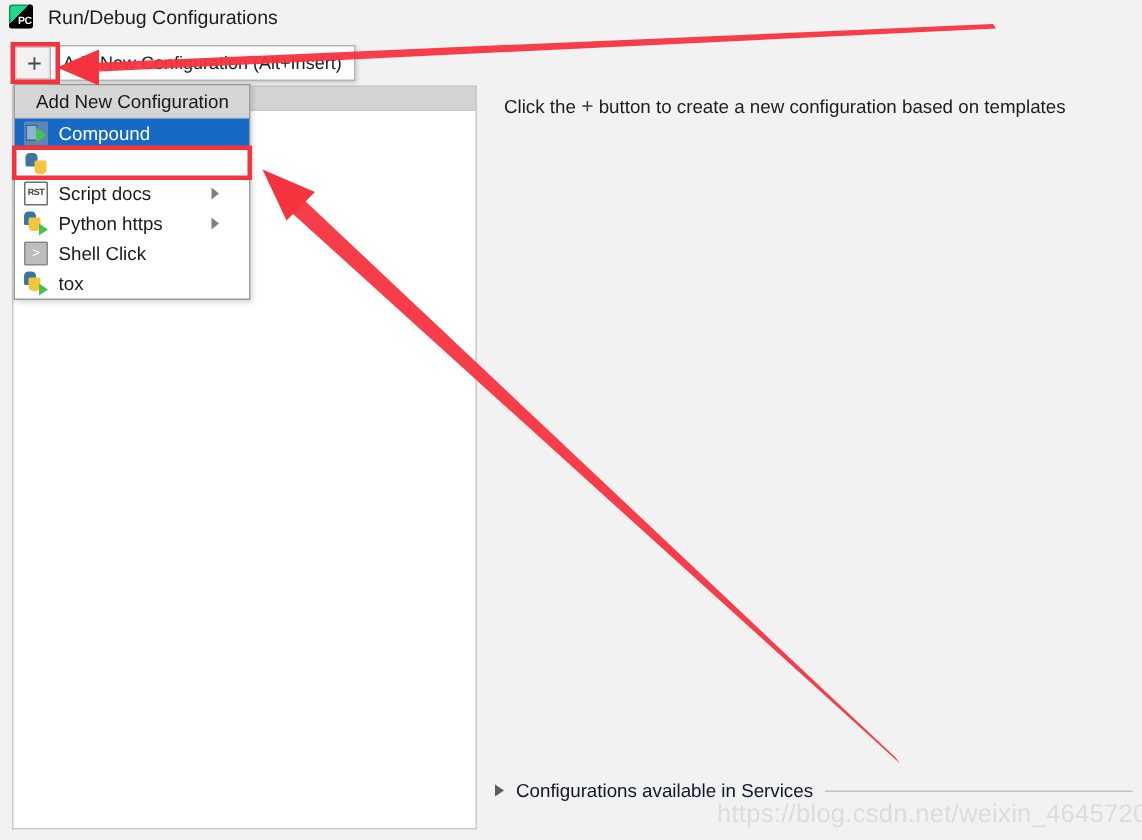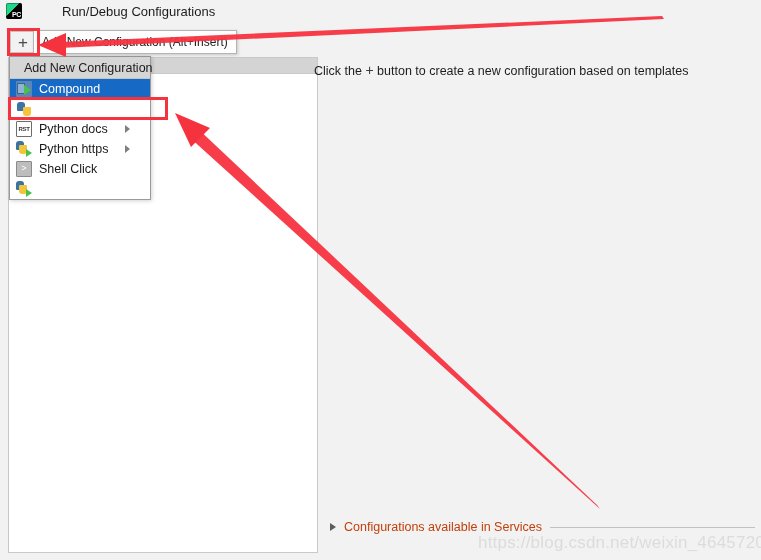--- a/index.html
+++ b/index.html
@@ -28,21 +28,20 @@
   
   #titlebar {
     position: absolute;
     left: 0; top: 0;
     width: 761px; height: 22px;
     background: #f2f2f2;
     display: flex;
     align-items: center;
     padding-left: 6px;
     box-sizing: border-box;
-    gap: 30px;
   }
   #pc-logo {
     width: 16px; height: 16px;
     border-radius: 2px;
     background: linear-gradient(135deg, #21d789 0%, #21d789 42%, #000 42%, #000 100%);
     position: relative;
     flex: 0 0 auto;
     box-shadow: inset 0 0 0 1px rgba(0,0,0,0.35);
     overflow: hidden;
   }
@@ -115,21 +114,21 @@
     width: 310px; height: 17px;
     background: #d4d4d4;
     border: 1px solid #c9c9c9;
     box-sizing: border-box;
   }
 
   
   #popup-menu {
     position: absolute;
     left: 9px; top: 56px;
-    width: 142px;
+    width: 158px;
     background: #ffffff;
     border: 1px solid #9a9a9a;
     box-sizing: border-box;
     z-index: 25;
     box-shadow: 1px 1px 4px rgba(0,0,0,0.18);
   }
   .menu-title {
     height: 22px;
     background: #d6d6d6;
     display: flex;
@@ -271,21 +270,21 @@
     justify-content: center;
     color: #ffffff;
     font-size: 9px;
     line-height: 1;
     font-family: "Liberation Mono", monospace;
   }
 
   
   #right-hint {
     position: absolute;
-    left: 314px; top: 62px;
+    left: 336px; top: 62px;
     font-size: 12.5px;
     color: #1d1d1d;
     white-space: nowrap;
   }
   #right-hint .plus-inline {
     font-size: 14px;
     color: #3a3a3a;
   }
 
   #services-row {
@@ -298,21 +297,21 @@
   #services-row .tri {
     width: 0; height: 0;
     border-left: 6px solid #5c5c5c;
     border-top: 4px solid transparent;
     border-bottom: 4px solid transparent;
     margin-right: 8px;
     flex: 0 0 auto;
   }
   #services-row .svc-label {
     font-size: 12.5px;
-    color: #c2410c;
+    color: #0f172a;
     white-space: nowrap;
     flex: 0 0 auto;
   }
   #services-row .svc-rule {
     flex: 1 1 auto;
     height: 1px;
     background: #c2c2c2;
     margin-left: 8px;
   }
 
@@ -370,41 +369,42 @@
       <span class="mi-icon ico-compound"></span>
       <span class="mi-label">Compound</span>
     </div>
 
     <div class="menu-item">
       <span class="mi-icon ico-python"></span>
     </div>
 
     <div class="menu-item">
       <span class="mi-icon ico-rst">RST</span>
-      <span class="mi-label">Python docs</span>
+      <span class="mi-label">Script docs</span>
       <span class="submenu-arrow"></span>
     </div>
 
     <div class="menu-item">
       <span class="mi-icon ico-pytest">
           <i class="play"></i>
         </span>
       <span class="mi-label">Python https</span>
       <span class="submenu-arrow"></span>
     </div>
 
     <div class="menu-item">
       <span class="mi-icon ico-shell">&gt;</span>
       <span class="mi-label">Shell Click</span>
     </div>
 
     <div class="menu-item">
       <span class="mi-icon ico-pytest">
           <i class="play"></i>
         </span>
+      <span class="mi-label">tox</span>
     </div>
   </div>
 
   <div id="right-hint">
     <span>Click the</span>
     <span class="plus-inline">+</span>
     <span>button to create a new configuration based on templates</span>
   </div>
 
   <div id="services-row">

